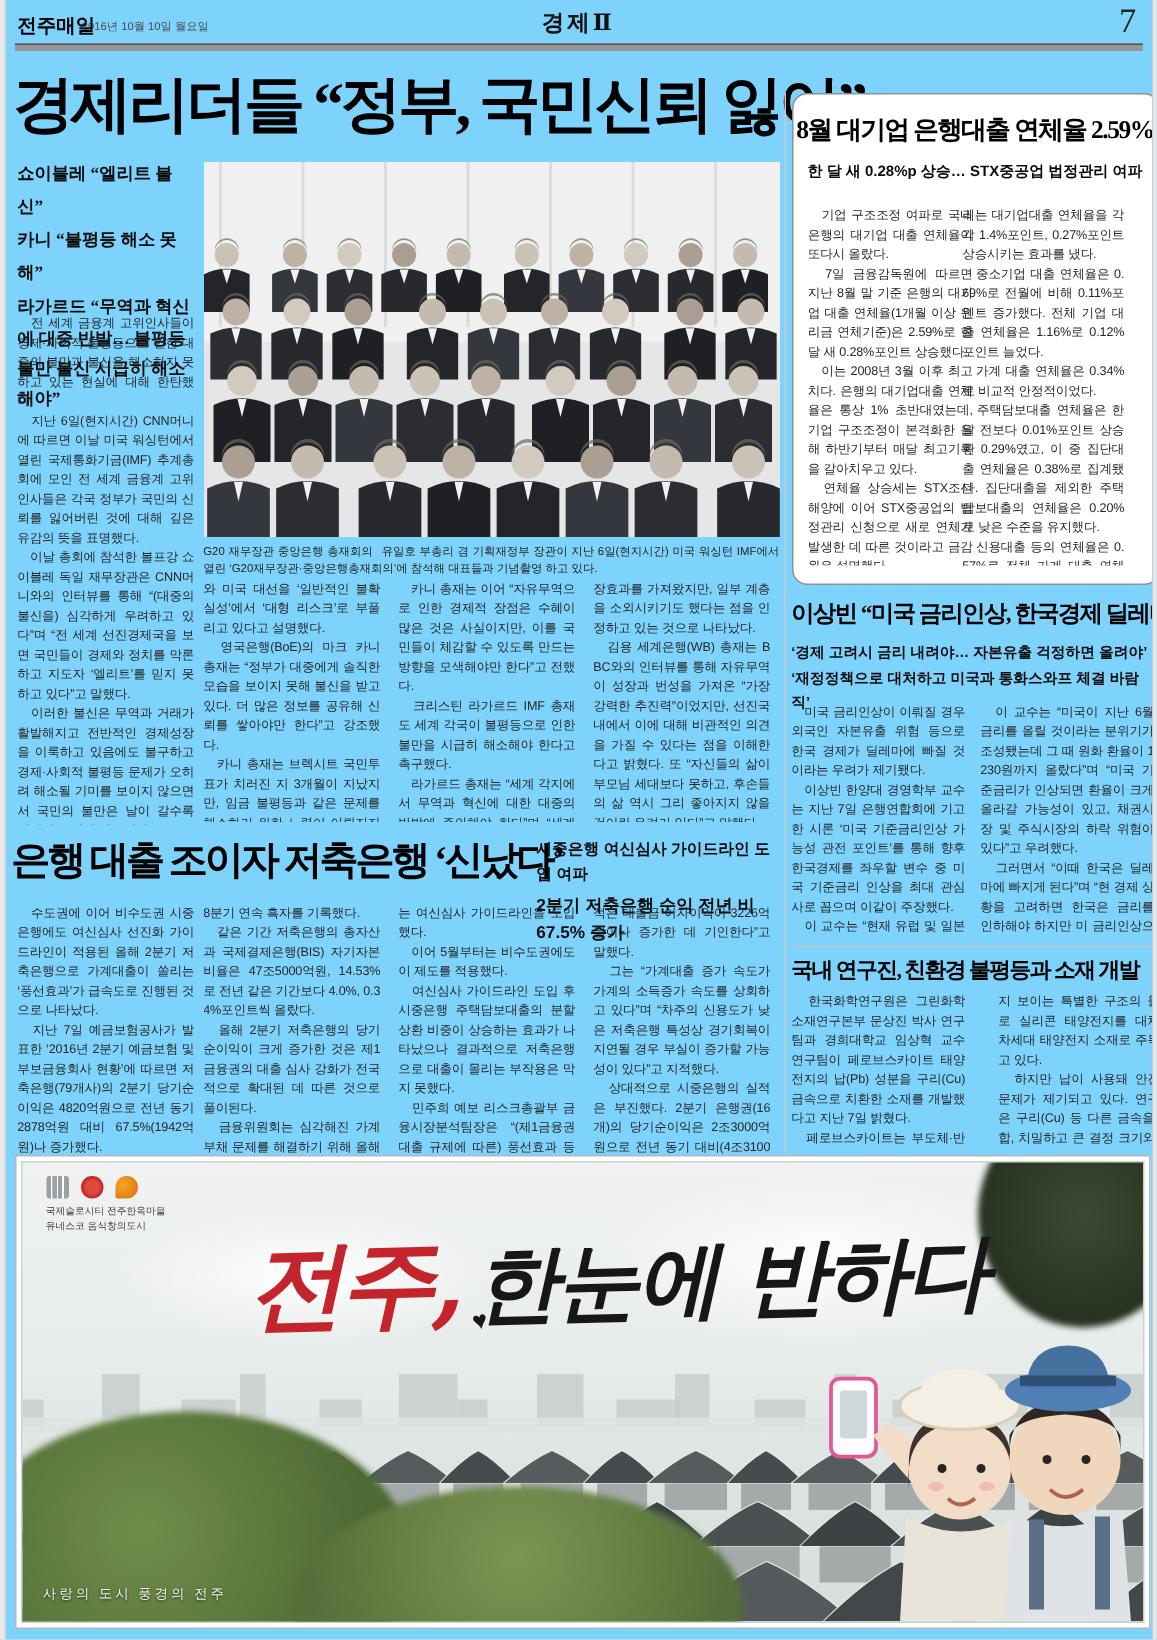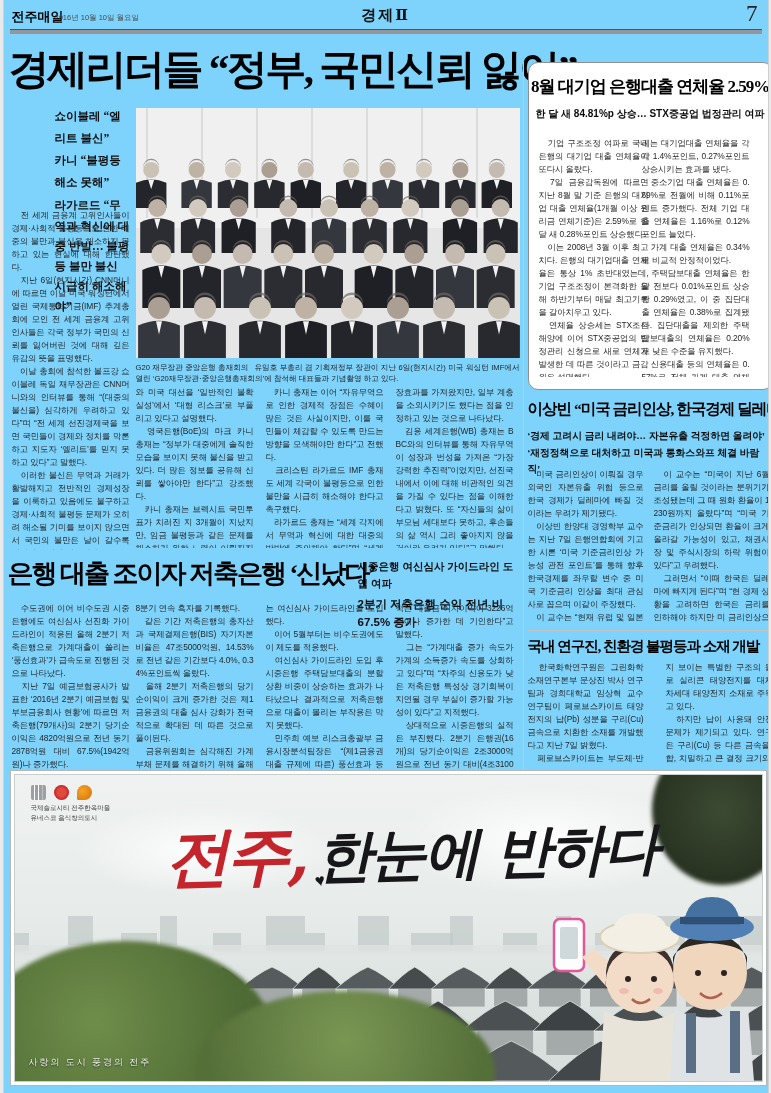--- a/index.html
+++ b/index.html
@@ -2,21 +2,21 @@
 <html><head>
 <meta charset="utf-8">
 <style>
   html,body{margin:0;padding:0;background:#e9e9e9;}
   #page{width:764px;height:1093px;position:relative;background:#7dd3fc;outline:1px solid #d0d0d0;
         font-family:"Liberation Sans",sans-serif;overflow:hidden;margin:0 auto;}
   .abs{position:absolute;}
   .serif{font-family:"Liberation Serif","DejaVu Serif",serif;}
   .kbody{font-size:8.4px;line-height:1.55;text-align:justify;color:#262626;word-break:break-all;
          white-space:pre-line;letter-spacing:-0.1px;overflow:hidden;}
-  .deckline{font-family:"Liberation Serif","DejaVu Serif",serif;font-weight:bold;color:#0c0c0c;margin-left:43px;}
+  .deckline{font-family:"Liberation Serif","DejaVu Serif",serif;font-weight:bold;color:#0c0c0c;}
   .rule-h{background:#c2c2c2;height:1px;}
   
   .hdr-rule{left:6px;right:6px;top:29px;height:4px;background:#94969a;border-top:1px solid #505257;}
   
   .photo{left:132px;top:108px;width:384px;height:250px;background:linear-gradient(#ececec,#dcdcdc 60%,#cfcfcf);overflow:hidden;}
   
   .boxart{left:524px;top:62px;width:243px;height:326px;border:1px solid #8f8f8f;border-radius:10px;background:#fff;}
   
   .ad-frame{left:6px;top:770px;width:757px;height:316px;border:1px solid #b3b9b7;background:#fff;padding:3px;box-sizing:border-box;}
   .ad-scene{position:relative;width:100%;height:100%;border:1px solid #c9cfcd;box-sizing:border-box;overflow:hidden;
@@ -248,21 +248,21 @@
 　여신심사 가이드라인 도입 후 시중은행 주택담보대출의 분할상환 비중이 상승하는 효과가 나타났으나 결과적으로 저축은행으로 대출이 몰리는 부작용은 막지 못했다.
 　민주희 예보 리스크총괄부 금융시장분석팀장은 “(제1금융권 대출 규제에 따른) 풍선효과 등으로 저축은행 가계대출이 늘었다”며 “2분기 경영실</div>
   <div class="abs kbody" style="left:392px;top:602px;width:118px;height:186px;">적은 대출금 이자이익이 3226억원이나 증가한 데 기인한다”고 말했다.
 　그는 “가계대출 증가 속도가 가계의 소득증가 속도를 상회하고 있다”며 “차주의 신용도가 낮은 저축은행 특성상 경기회복이 지연될 경우 부실이 증가할 가능성이 있다”고 지적했다.
 　상대적으로 시중은행의 실적은 부진했다. 2분기 은행권(16개)의 당기순이익은 2조3000억원으로 전년 동기 대비(4조3100억원) 46.71%(2조원) 감소했다.　/뉴시스</div>
 
   <div class="abs" style="left:519px;top:62px;width:1px;height:726px;background:#c9c9c9;"></div>
 
   <div class="abs boxart">
     <div class="serif" style="text-align:center;margin-top:12px;font-size:17px;font-weight:900;letter-spacing:-1px;color:#000;white-space:nowrap;">8월 대기업 은행대출 연체율 2.59%</div>
-    <div style="text-align:center;margin-top:9px;font-size:10px;font-weight:bold;color:#0c0c0c;">한 달 새 84.81%p 상승… STX중공업 법정관리 여파</div>
+    <div style="text-align:center;margin-top:9px;font-size:10px;font-weight:bold;color:#0c0c0c;">한 달 새 0.28%p 상승… STX중공업 법정관리 여파</div>
     <div class="kbody" style="position:absolute;left:10px;top:74px;width:110px;height:240px;">　기업 구조조정 여파로 국내은행의 대기업 대출 연체율이 또다시 올랐다.
 　7일 금융감독원에 따르면 지난 8월 말 기준 은행의 대기업 대출 연체율(1개월 이상 원리금 연체기준)은 2.59%로 한 달 새 0.28%포인트 상승했다.
 　이는 2008년 3월 이후 최고치다. 은행의 대기업대출 연체율은 통상 1% 초반대였는데, 기업 구조조정이 본격화한 올해 하반기부터 매달 최고기록을 갈아치우고 있다.
 　연체율 상승세는 STX조선해양에 이어 STX중공업의 법정관리 신청으로 새로 연체가 발생한 데 따른 것이라고 금감원은 설명했다.
 　STX조선과 STX중공업의 법정관</div>
     <div class="kbody" style="position:absolute;left:113px;top:74px;width:108px;height:240px;">리는 대기업대출 연체율을 각각 1.4%포인트, 0.27%포인트 상승시키는 효과를 냈다.
 　중소기업 대출 연체율은 0.69%로 전월에 비해 0.11%포인트 증가했다. 전체 기업 대출 연체율은 1.16%로 0.12%포인트 늘었다.
 　가계 대출 연체율은 0.34%로 비교적 안정적이었다.
 　주택담보대출 연체율은 한달 전보다 0.01%포인트 상승한 0.29%였고, 이 중 집단대출 연체율은 0.38%로 집계됐다. 집단대출을 제외한 주택담보대출의 연체율은 0.20%로 낮은 수준을 유지했다.
 　신용대출 등의 연체율은 0.57%로 전체 가계 대출 연체율보다 2배 가까이 높았다.　/뉴시스</div>

